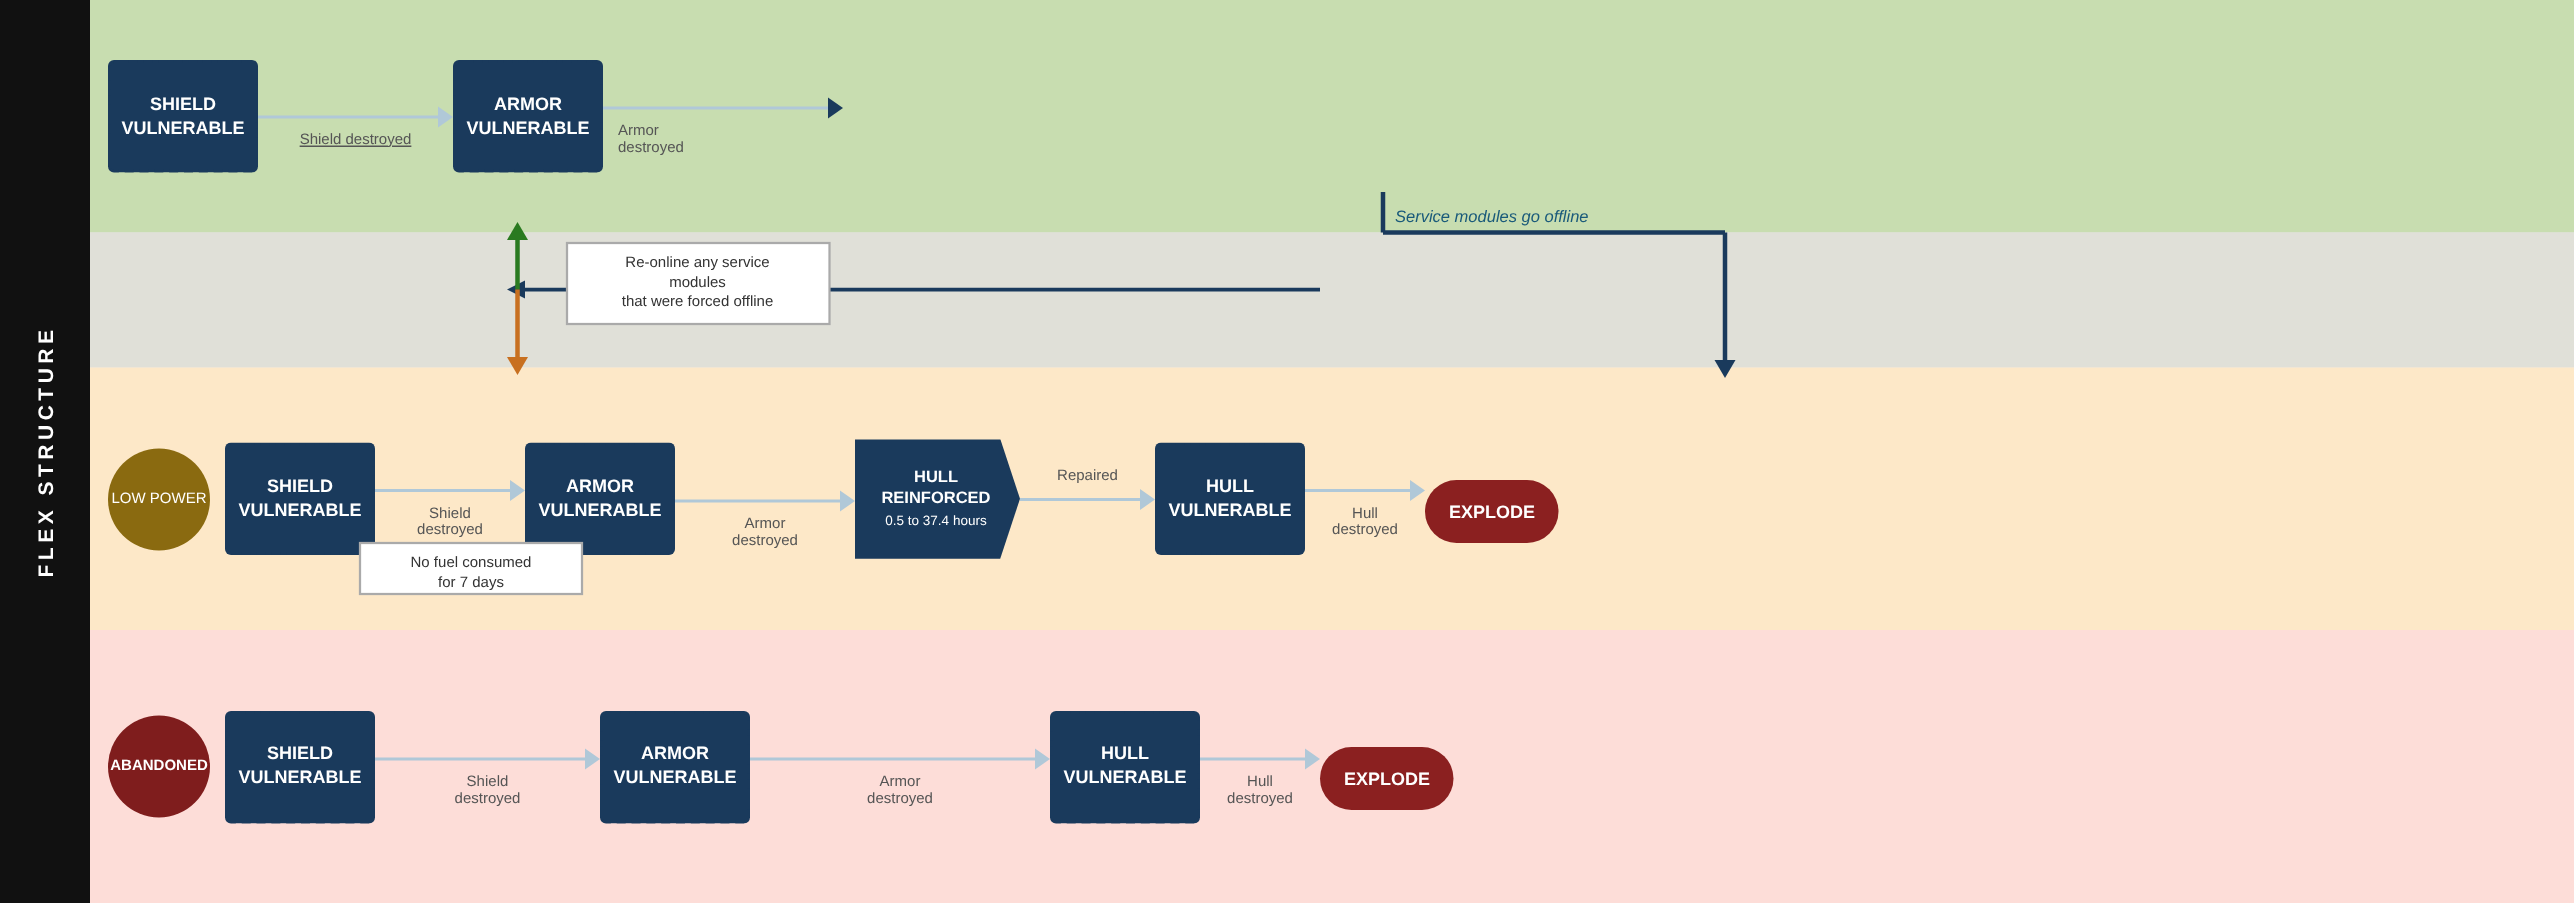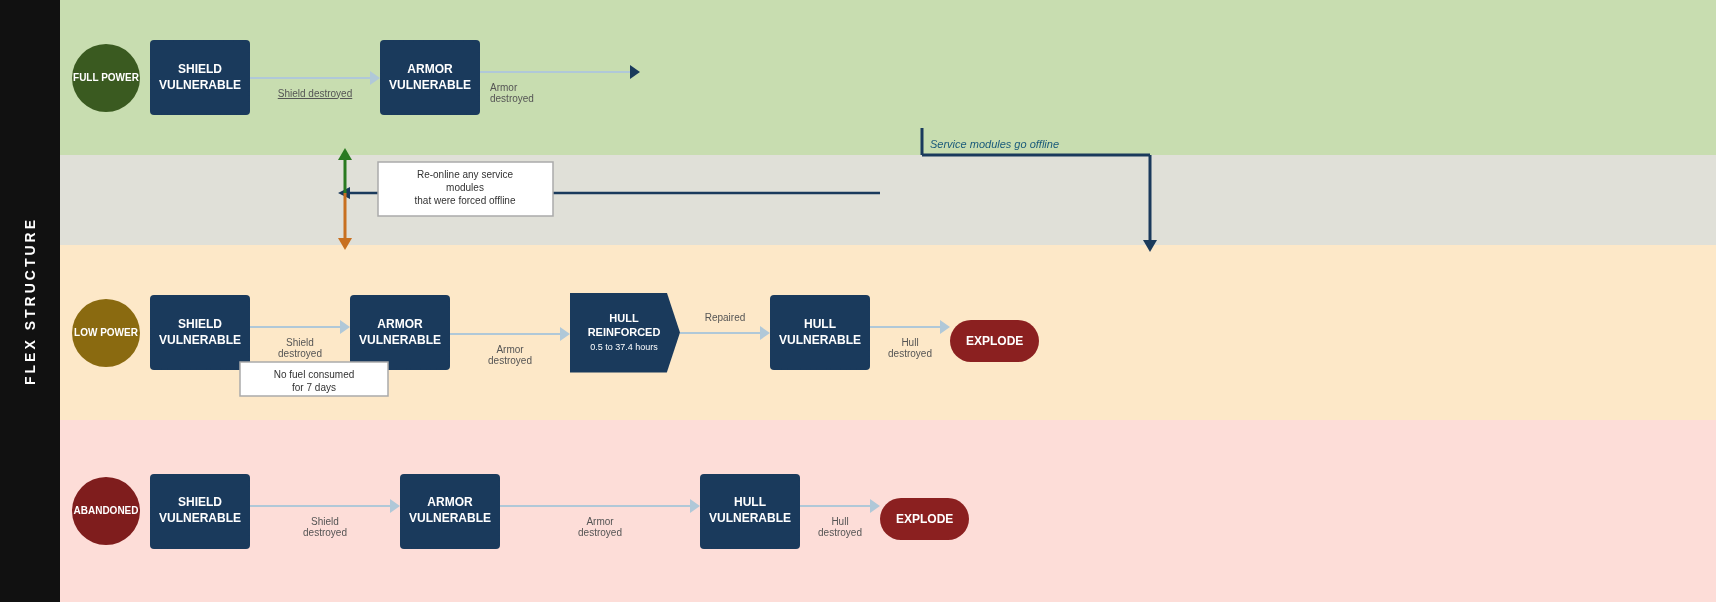--- a/index.html
+++ b/index.html
@@ -170,23 +170,20 @@
     <text x="405" y="178" font-size="10" fill="#333" text-anchor="middle" font-family="Arial">Re-online any service</text>
     <text x="405" y="191" font-size="10" fill="#333" text-anchor="middle" font-family="Arial">modules</text>
     <text x="405" y="204" font-size="10" fill="#333" text-anchor="middle" font-family="Arial">that were forced offline</text>
 
     <rect x="180" y="362" width="148" height="34" fill="white" stroke="#aaa" stroke-width="1.5"></rect>
     <text x="254" y="378" font-size="10" fill="#333" text-anchor="middle" font-family="Arial">No fuel consumed</text>
     <text x="254" y="391" font-size="10" fill="#333" text-anchor="middle" font-family="Arial">for 7 days</text>
   </svg>
 
   <div class="row-full-power" style="flex: 0 0 155px; display:flex; align-items:center; padding: 0 12px;">
-    <div class="row-label-pill pill-full-power">
-      <span style="font-size:10px; font-weight:bold; text-transform:uppercase; color:white; text-align:center; line-height:1.2;">FULL POWER</span>
-    </div>
 
     <div class="state-box" style="width:100px; height:75px; display:flex; align-items:center; justify-content:center; margin-right:0;">
       <span style="font-size:12px; font-weight:bold; color:white; text-align:center; line-height:1.3;">SHIELD<br>VULNERABLE</span>
     </div>
 
     <div style="display:flex; flex-direction:column; align-items:center; flex-shrink:0; width:130px;">
       <div style="height:14px;"></div>
       <div style="display:flex; align-items:center; width:130px;">
         <div style="height:2px; background:#b0c8d8; flex:1;"></div>
         <div class="arrow-head-right" style="border-left-color:#b0c8d8;"></div>
@@ -210,21 +207,21 @@
 
     <div style="flex:1;"></div>
   </div>
 
   <div class="row-middle" style="flex: 0 0 90px; background:#e0e0d8; position:relative;">
     
   </div>
 
   <div class="row-low-power" style="flex: 0 0 175px; display:flex; align-items:center; padding: 0 12px; position:relative;">
     <div class="row-label-pill pill-low-power" style="background:#8a6a10;">
-      <span style="font-size:10px; font-weight:bold; text-transform:uppercase; color:white; text-align:center; line-height:1.2;">LOW POWER</span>
+      <span style="font-size:10px; font-weight:normal; text-transform:uppercase; color:white; text-align:center; line-height:1.2;">LOW POWER</span>
     </div>
 
     <div class="state-box" style="width:100px; height:75px; display:flex; align-items:center; justify-content:center;">
       <span style="font-size:12px; font-weight:bold; color:white; text-align:center; line-height:1.3;">SHIELD<br>VULNERABLE</span>
     </div>
 
     <div style="display:flex; flex-direction:column; align-items:center; flex-shrink:0; width:100px;">
       <div style="height:14px;"></div>
       <div style="display:flex; align-items:center; width:100px;">
         <div style="height:2px; background:#b0c8d8; flex:1;"></div>

